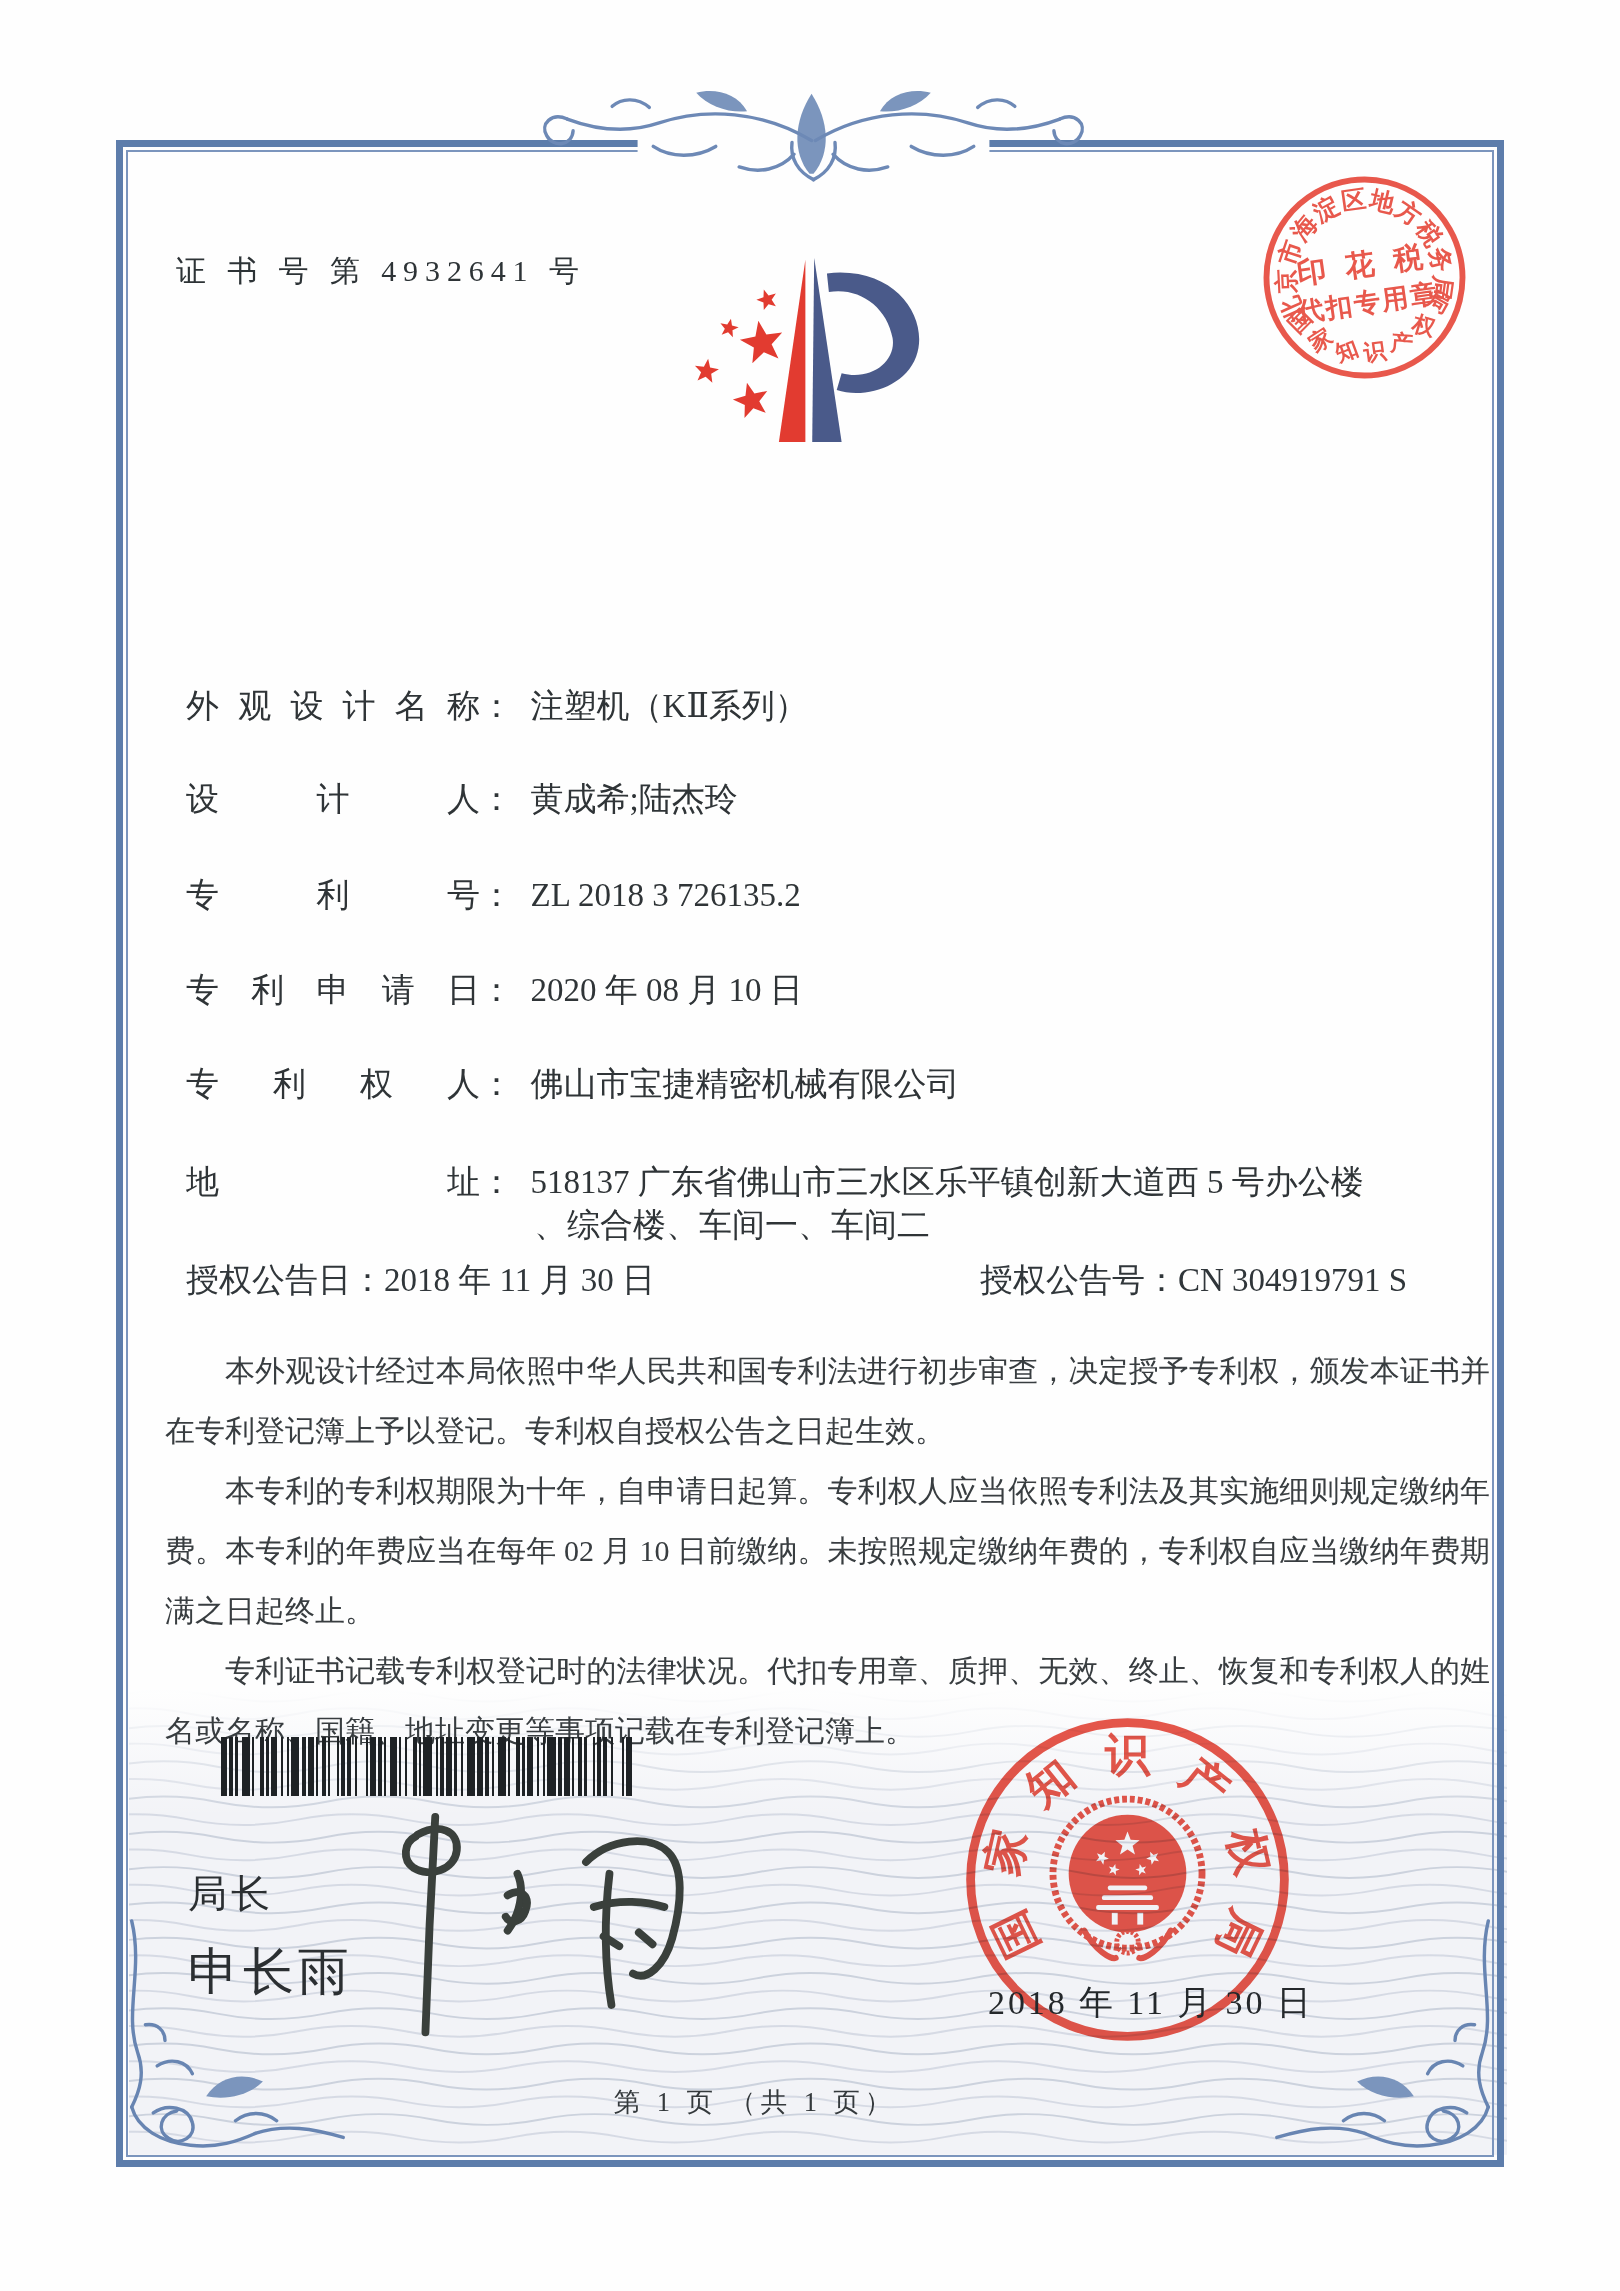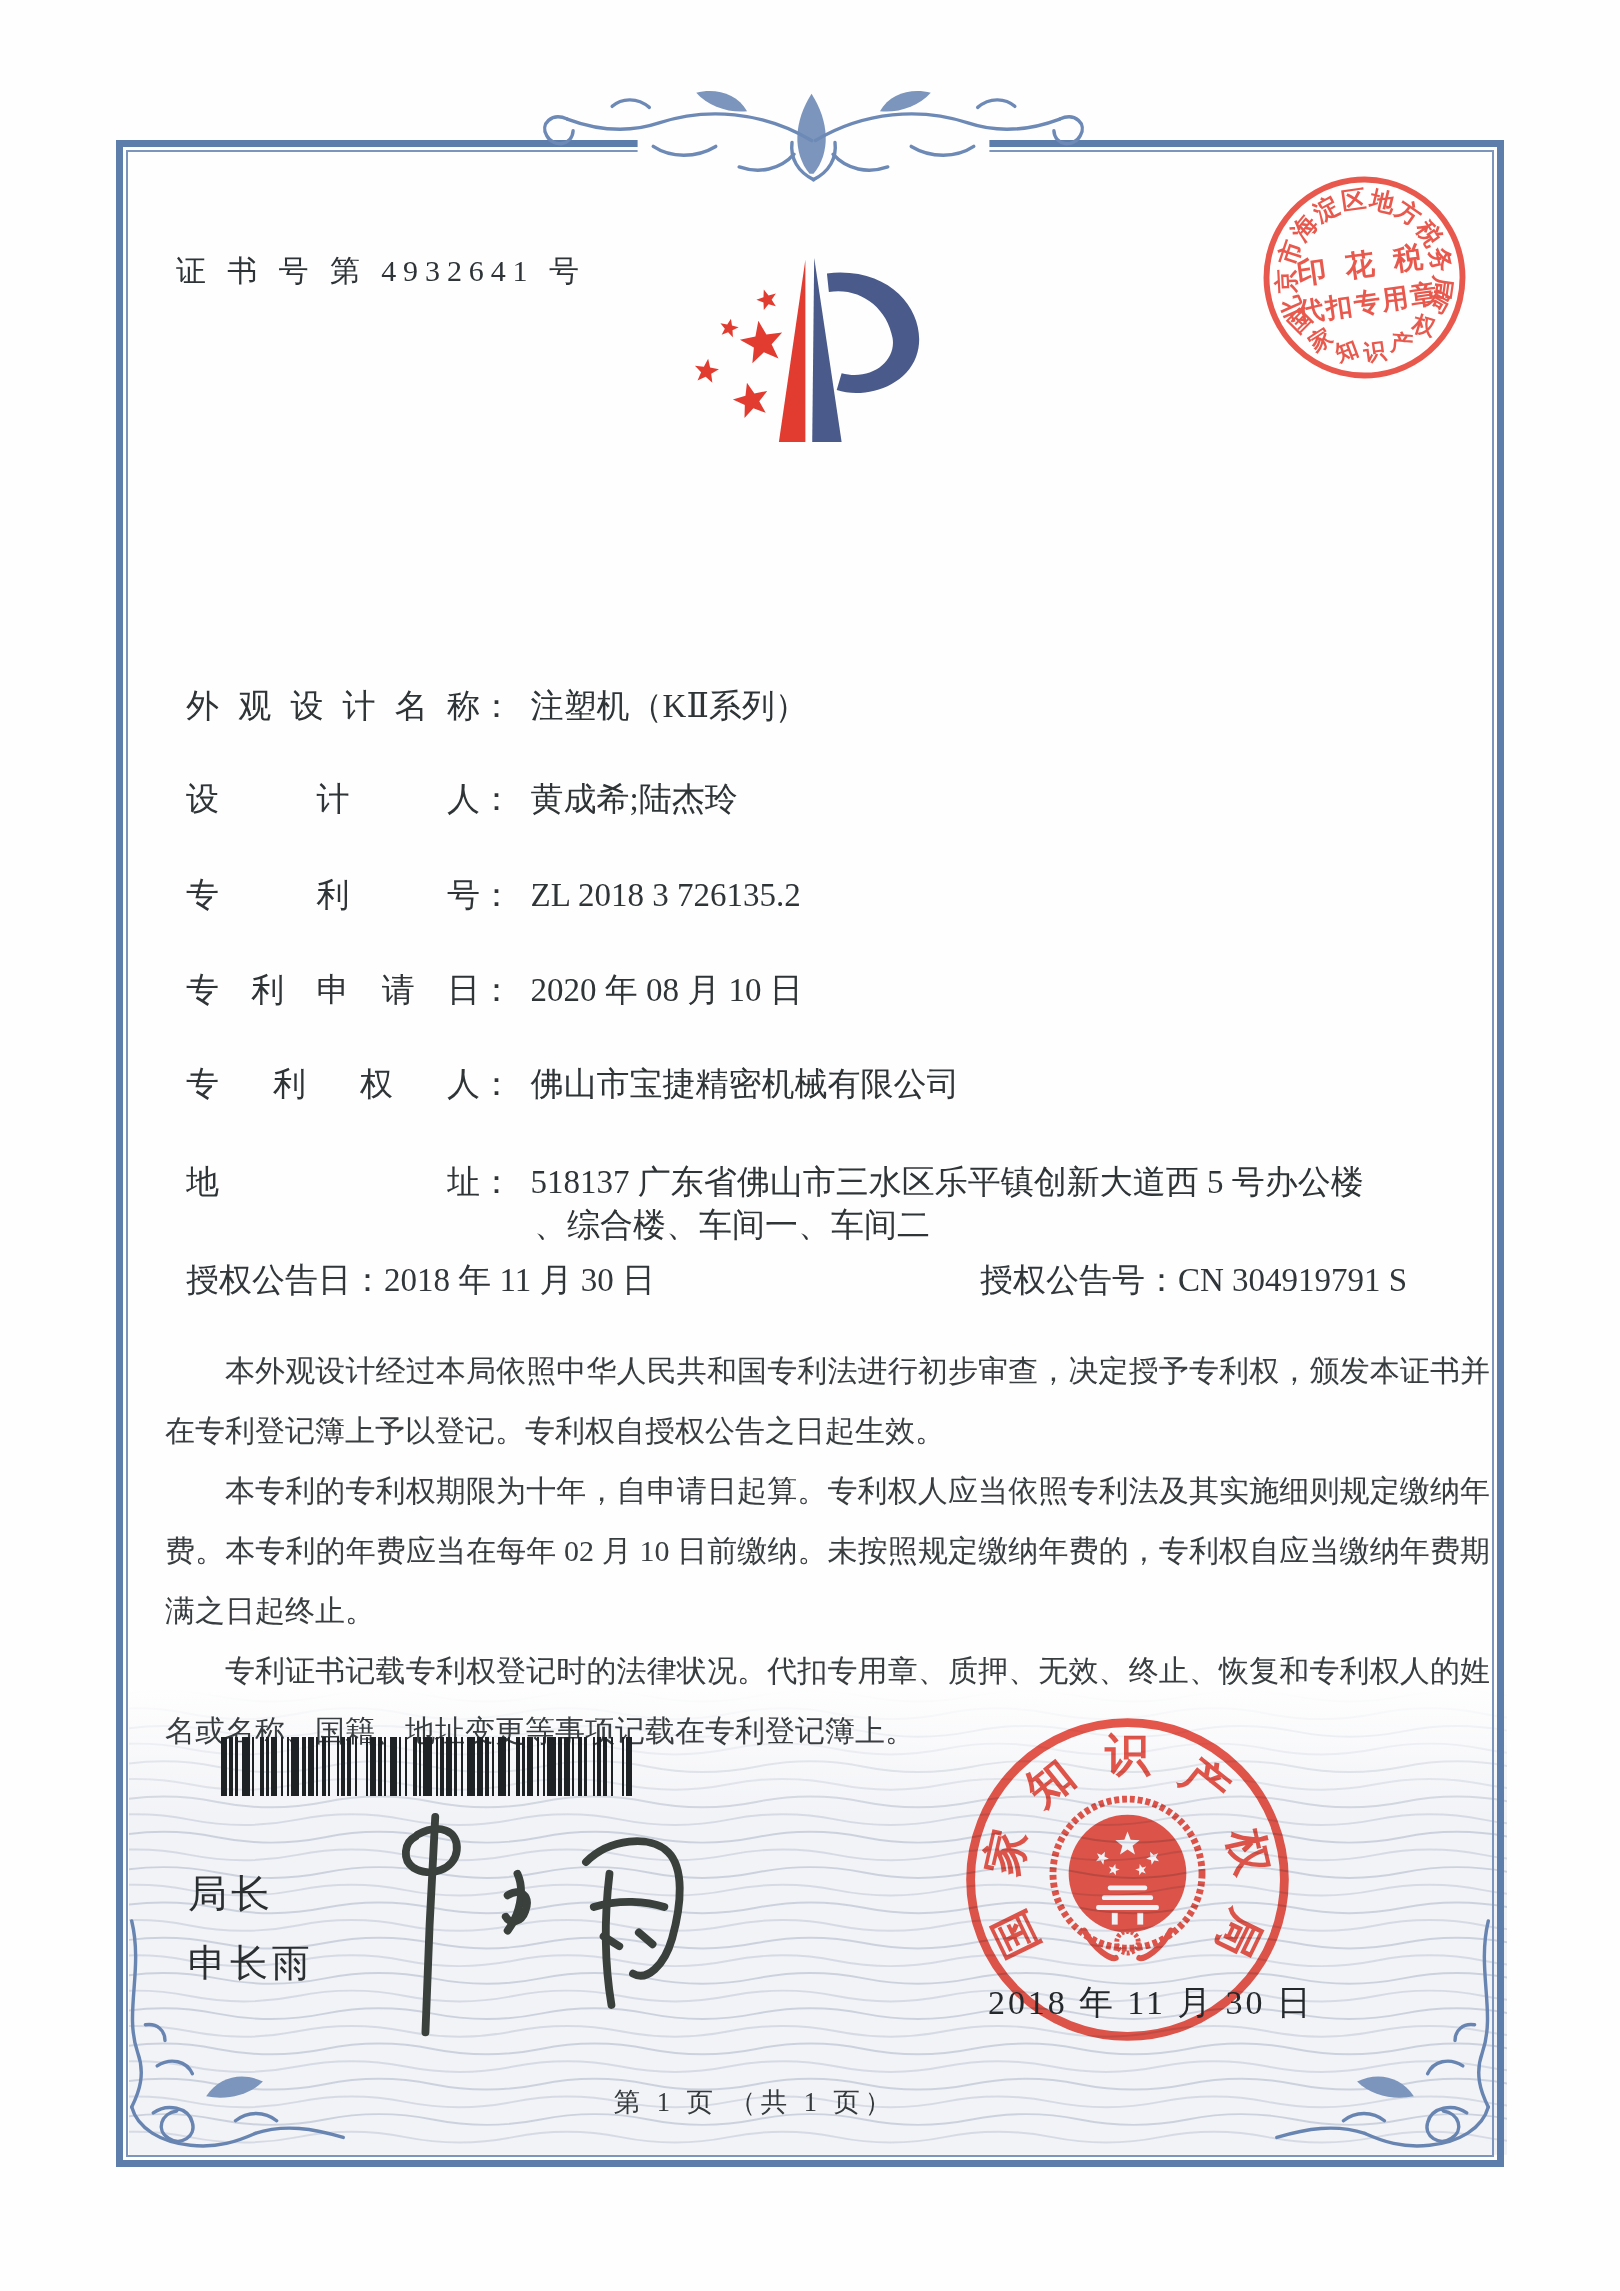--- a/index.html
+++ b/index.html
@@ -33,21 +33,21 @@
   
   .bodytext{position:absolute; left:165px; top:1341px; width:1325px;
             font-size:30px; line-height:60px; text-align:justify; color:#383d40;}
   .bodytext p{margin:0; text-indent:2em;}
   
   #barcode{position:absolute; left:221px; top:1737px; height:59px; font-size:0; white-space:nowrap;}
   #barcode i{display:inline-block; height:59px;}
   
   .officer-role{position:absolute; left:188px; top:1867px; font-size:39px; font-weight:500;
                 font-family:"Liberation Sans","DejaVu Sans",sans-serif; color:#2b2f32; letter-spacing:3.9px;}
-  .officer-name{position:absolute; left:188px; top:1938px; font-size:38px; font-weight:500;
+  .officer-name{position:absolute; left:188px; top:1938px; font-size:51px; font-weight:500;
                 font-family:"Liberation Sans","DejaVu Sans",sans-serif; color:#2b2f32; letter-spacing:3.9px;}
   #signature{position:absolute; left:353px; top:1805px;}
   
   #tax-stamp{position:absolute; left:1242px; top:155px; mix-blend-mode:multiply; opacity:.92;}
   #main-seal{position:absolute; left:951px; top:1703px; mix-blend-mode:multiply; opacity:.93;}
   .seal-date{position:absolute; left:988px; top:1980px; font-size:34px; letter-spacing:2.9px;
              color:#24282b; z-index:6;}
   
   .footer{position:absolute; left:549px; top:2084px; width:412px; text-align:center;
           font-size:26.5px; letter-spacing:4.9px; color:#34393c;}

